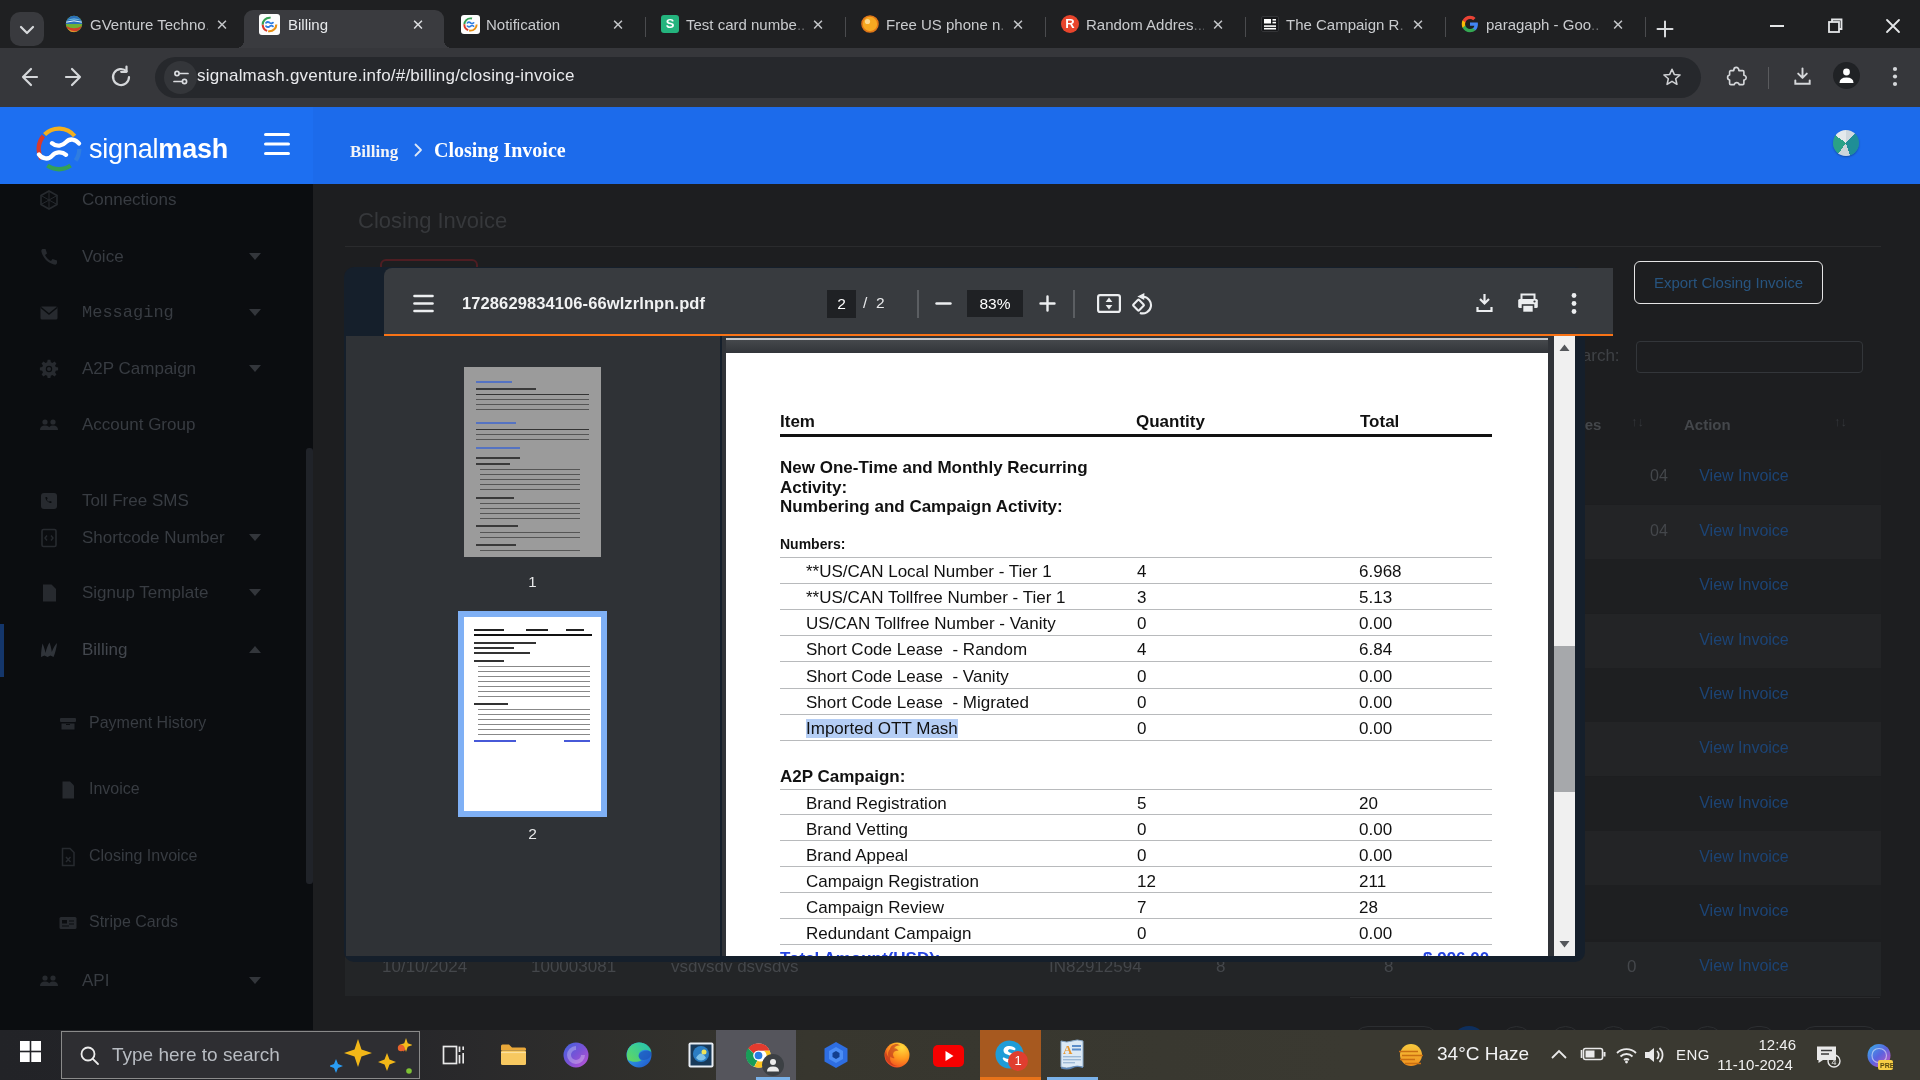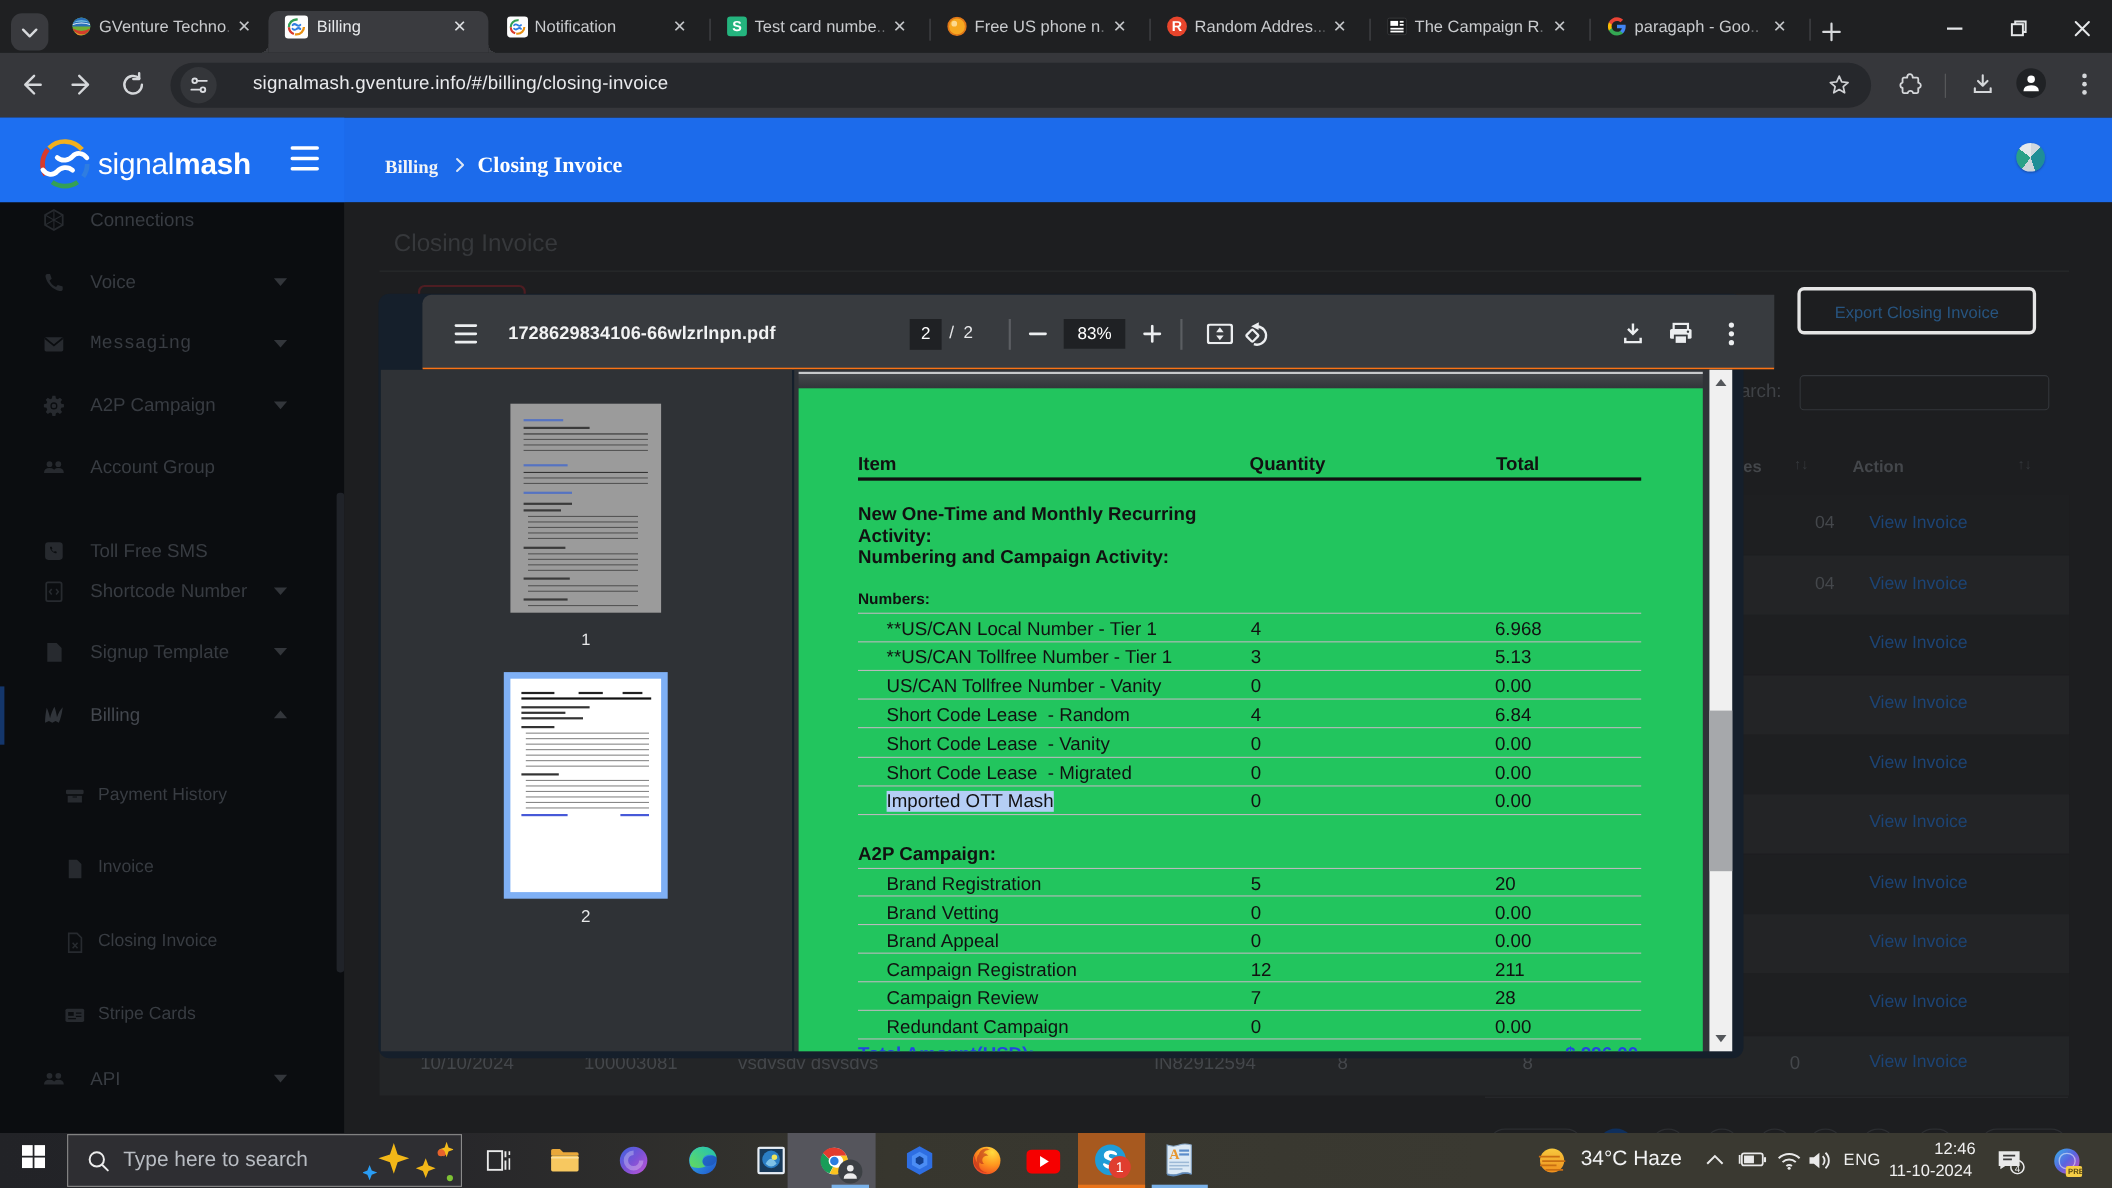--- a/index.html
+++ b/index.html
@@ -44,21 +44,21 @@
   
   #modal { position:absolute; left:344px; top:267px; width:1241px; height:695px; background:#151f2b; border-radius:10px; }
   #pdftb { position:absolute; left:8px; top:1px; width:1229px; height:68px; background:#383b3f; border-radius:8px 0 0 0; border-bottom:2px solid #f97316; box-sizing:border-box;margin-left:32px; }
   #pdfbody { position:absolute; left:2px; top:69px; width:1229px; height:620px; overflow:hidden; }
   #pane { position:absolute; left:0; top:0; width:374px; height:620px; background:#2f3236; }
   #pagearea { position:absolute; left:376px; top:0; width:832px; height:620px; background:#303338; }
   #pdfscroll { position:absolute; left:1208px; top:0; width:21px; height:620px; background:#f0f0f0; }
   .tbox { background:#1f2124; color:#fff; }
 
   
-  #page2 { position:absolute; left:380px; top:17px; width:822px; height:603px; background:#22c55e; overflow:hidden; color:#111; }
+  #page2 { position:absolute; left:380px; top:17px; width:822px; height:603px; background:#ffffff; overflow:hidden; color:#111; }
   .prow { position:absolute; left:54px; width:712px; height:26px; border-bottom:1px solid #b8babc; font-size:17px; }
   .prow .c1 { position:absolute; left:26px; top:4px; }
   .prow .c2 { position:absolute; left:357px; top:4px; }
   .prow .c3 { position:absolute; left:579px; top:4px; }
   .pbold { font-weight:bold; }
 
   
   #taskbar { position:absolute; left:0; top:1030px; width:1920px; height:50px; background:linear-gradient(90deg,#222327 0%,#26262a 20%,#37362e 42%,#3a3931 70%,#3a3931 100%); }
 </style>
 </head>
@@ -209,21 +209,21 @@
         <path d="M18.5 2.5 V7.8 H13.2" stroke="#d5d7da" stroke-width="2.2" fill="none" stroke-linecap="round" stroke-linejoin="round"></path>
       </svg>
     <div id="urlpill">
       <div class="abs" style="left:9px;top:4px;width:33px;height:33px;border-radius:50%;background:#34363a;"></div>
       <svg class="abs" style="left:16px;top:11px;" width="20" height="20" viewBox="0 0 20 20">
         <circle cx="6" cy="5.5" r="2.1" fill="none" stroke="#dadce0" stroke-width="1.7"></circle>
           <path d="M8.6 5.5 H17" stroke="#dadce0" stroke-width="1.7" stroke-linecap="round"></path>
         <circle cx="13.5" cy="13.5" r="2.1" fill="none" stroke="#dadce0" stroke-width="1.7"></circle>
           <path d="M3 13.5 H11" stroke="#dadce0" stroke-width="1.7" stroke-linecap="round"></path>
       </svg>
-      <div class="abs" style="left:42px;top:9px;font-size:17px;color:#e9eaed;letter-spacing:.2px;margin-left:33px;">signalmash.gventure.info/#/billing/closing-invoice</div>
+      <div class="abs" style="left:42px;top:9px;font-size:17px;color:#e9eaed;letter-spacing:.2px;">signalmash.gventure.info/#/billing/closing-invoice</div>
 
       <svg class="abs" style="left:1506px;top:9px;" width="22" height="22" viewBox="0 0 24 24">
           <path d="M12 3.5 L14.5 9.2 L20.8 9.8 L16 13.9 L17.4 20 L12 16.8 L6.6 20 L8 13.9 L3.2 9.8 L9.5 9.2 Z" fill="none" stroke="#cfd1d4" stroke-width="1.7" stroke-linejoin="round"></path>
         </svg>
     </div>
 
     <svg class="abs" style="left:1725px;top:17px;" width="23" height="23" viewBox="0 0 24 24">
         <path d="M9.3 5 a2.5 2.5 0 0 1 5 0 l.2.9 h4 a1.2 1.2 0 0 1 1.2 1.2 v3.6 l.9.2 a2.5 2.5 0 0 1 0 4.6 l-.9.2 v3.6 a1.2 1.2 0 0 1 -1.2 1.2 h-3.7 a2.6 2.6 0 0 0 -5.1 0 H6 a1.2 1.2 0 0 1 -1.2 -1.2 v-3.7 a2.6 2.6 0 0 1 0 -5.1 V7.1 a1.2 1.2 0 0 1 1.2 -1.2 h3.1 Z" fill="none" stroke="#d5d7da" stroke-width="1.7" stroke-linejoin="round"></path>
       </svg>
     <div class="abs" style="left:1768px;top:19px;width:1px;height:22px;background:#5a5b5e;"></div>
@@ -381,21 +381,21 @@
         <span class="lb">API</span>
         <span class="car"></span>
       </div>
     <div class="abs" style="left:306px;top:264px;width:7px;height:436px;background:#202329;border-radius:3px;"></div>
   </div>
   <div id="content">
     <div class="abs" style="left:45px;top:24px;font-size:22px;color:#36383b;">Closing Invoice</div>
     <div class="abs" style="left:32px;top:62px;width:1536px;height:1px;background:#2a2b2d;"></div>
     <div class="abs" style="left:67px;top:75px;width:98px;height:32px;border:2px solid #4e1d22;border-radius:6px;"></div>
 
-    <div class="abs" style="left:1321px;top:77px;width:217px;height:43px;border:3px solid #e5e5e5;border-radius:6px;color:#27547f;font-size:15px;text-align:center;line-height:41px;">Export Closing Invoice</div>
+    <div class="abs" style="left:1321px;top:77px;width:189px;height:43px;border:1px solid #e5e5e5;border-radius:6px;color:#27547f;font-size:15px;text-align:center;line-height:41px;">Export Closing Invoice</div>
 
     <div class="abs" style="left:1248px;top:162px;font-size:17px;color:#3f4246;">Search:</div>
     <div class="abs" style="left:1323px;top:157px;width:227px;height:32px;border:1px solid #33363a;border-radius:4px;"></div>
 
     <div class="abs" style="left:1247px;top:232px;font-size:15px;font-weight:bold;color:#44474b;">Taxes</div>
     <div class="abs" style="left:1371px;top:232px;font-size:15px;font-weight:bold;color:#44474b;">Action</div>
     <div class="abs" style="left:1318px;top:230px;font-size:13px;color:#35383c;">↑↓</div>
     <div class="abs" style="left:1521px;top:230px;font-size:13px;color:#35383c;">↑↓</div>
 
     <div class="brow" style="top:266px;background:#1e1f21;">

